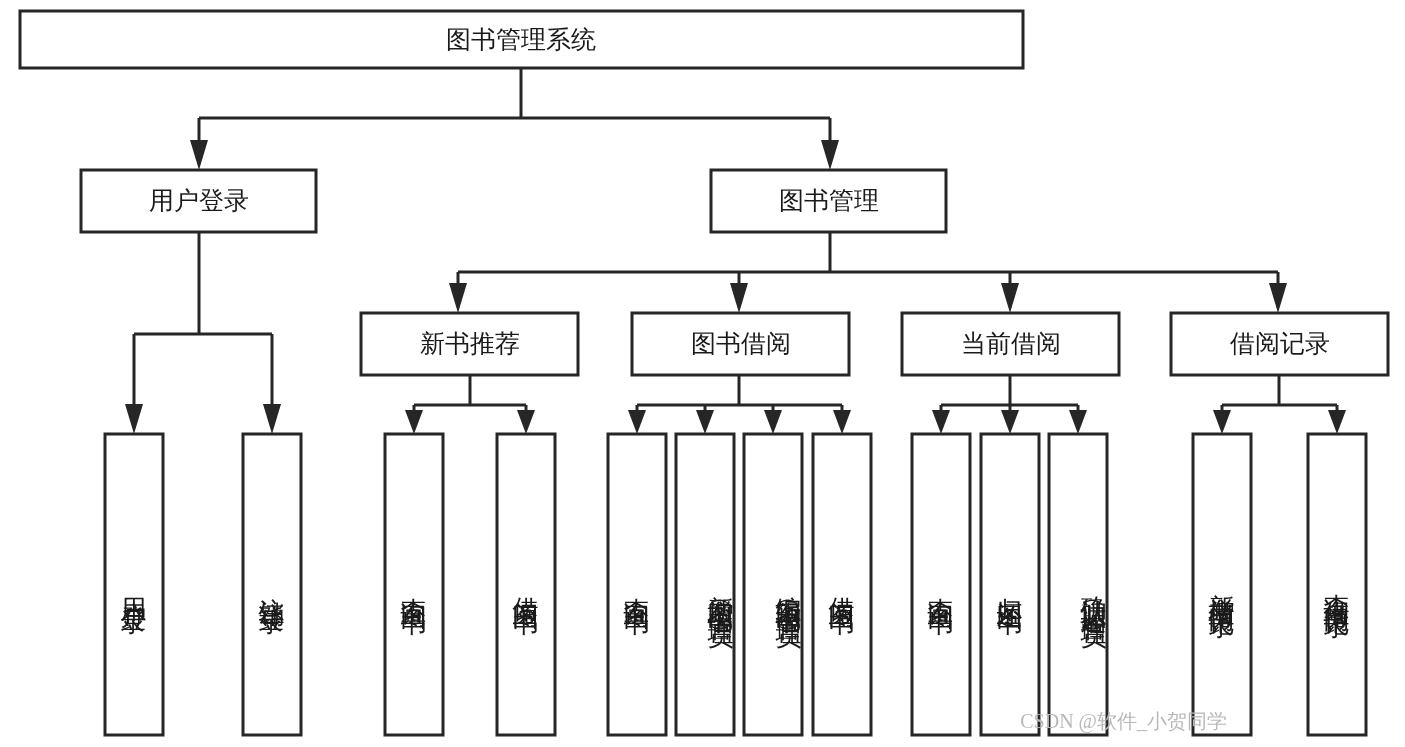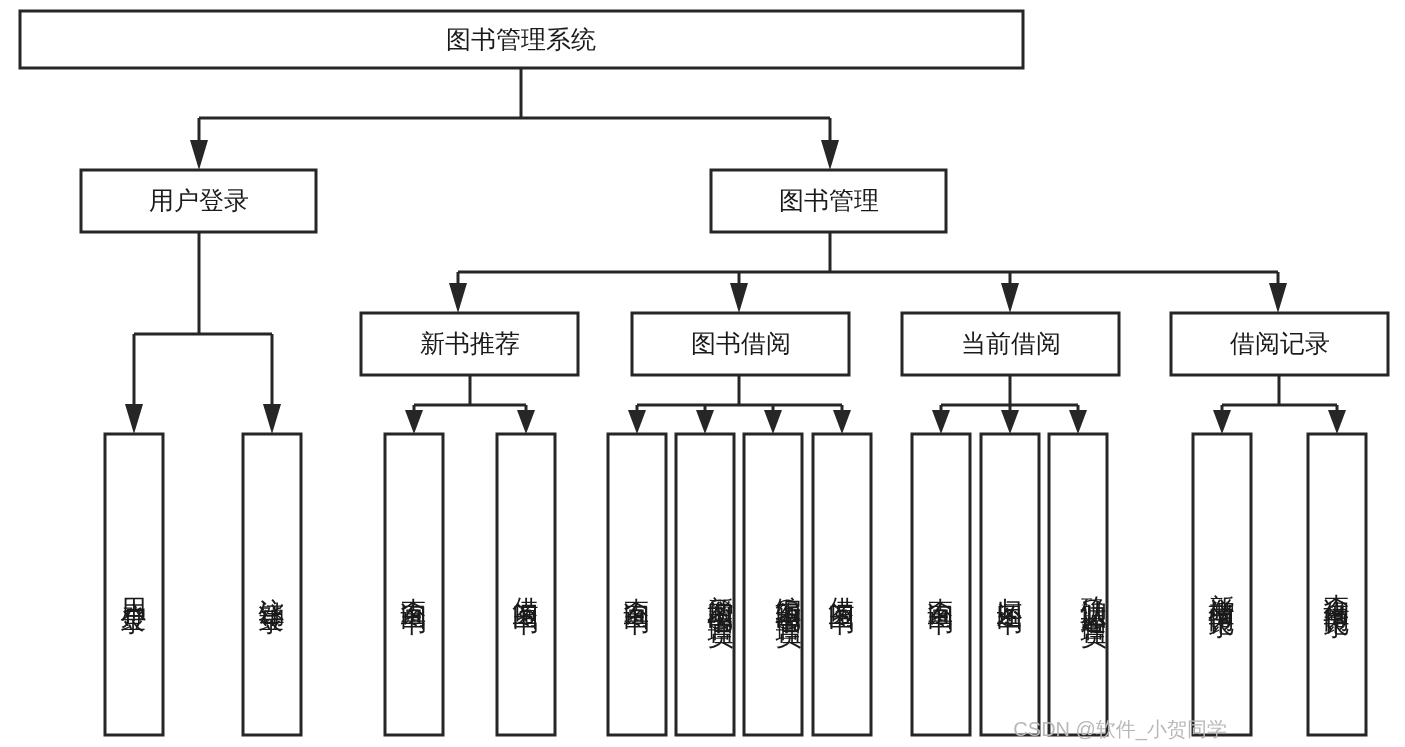--- a/index.html
+++ b/index.html
@@ -56,22 +56,22 @@
     font-size: 26px;
     line-height: 1.0;
     color: #1a1a1a;
     letter-spacing: 4px;
     white-space: nowrap;
     pointer-events: none;
   }
   .watermark {
     position: absolute;
     right: 8px;
-    bottom: 4px;
-    font-family: Liberation Sans, sans-serif;
+    bottom: 12px;
+    font-family: Liberation Serif, serif;
     font-size: 20px;
     color: #b8b8b8;
     white-space: nowrap;
     letter-spacing: 0px;
     margin-left: 48px;
   }
 </style>
 </head>
 <body>
 

